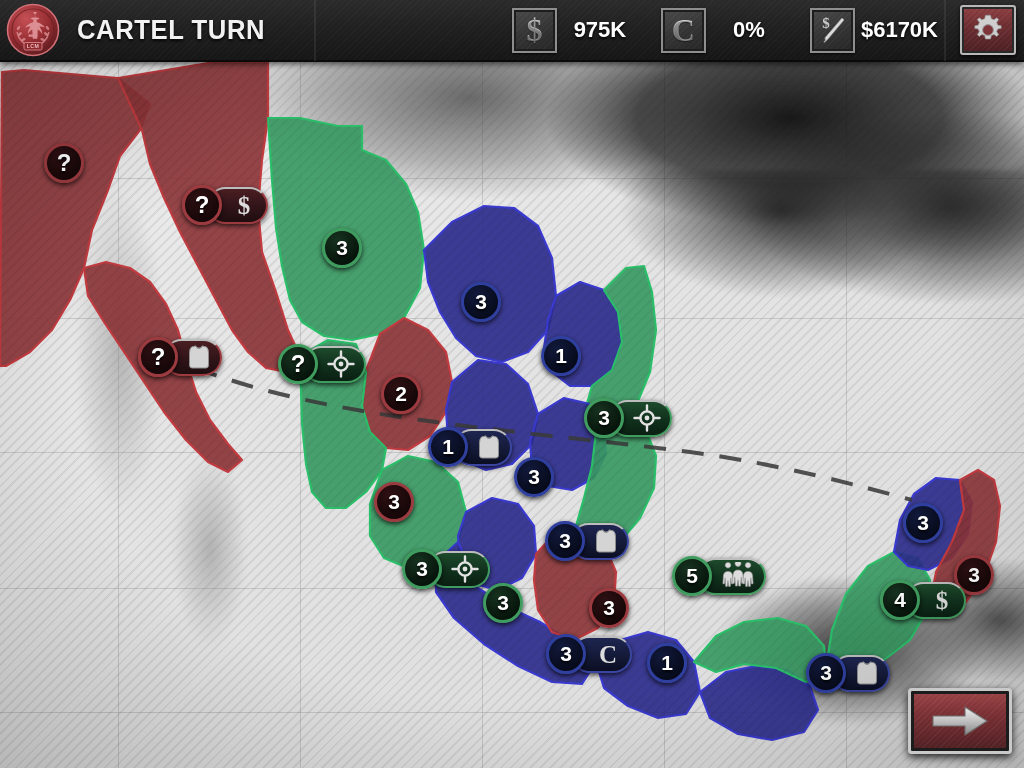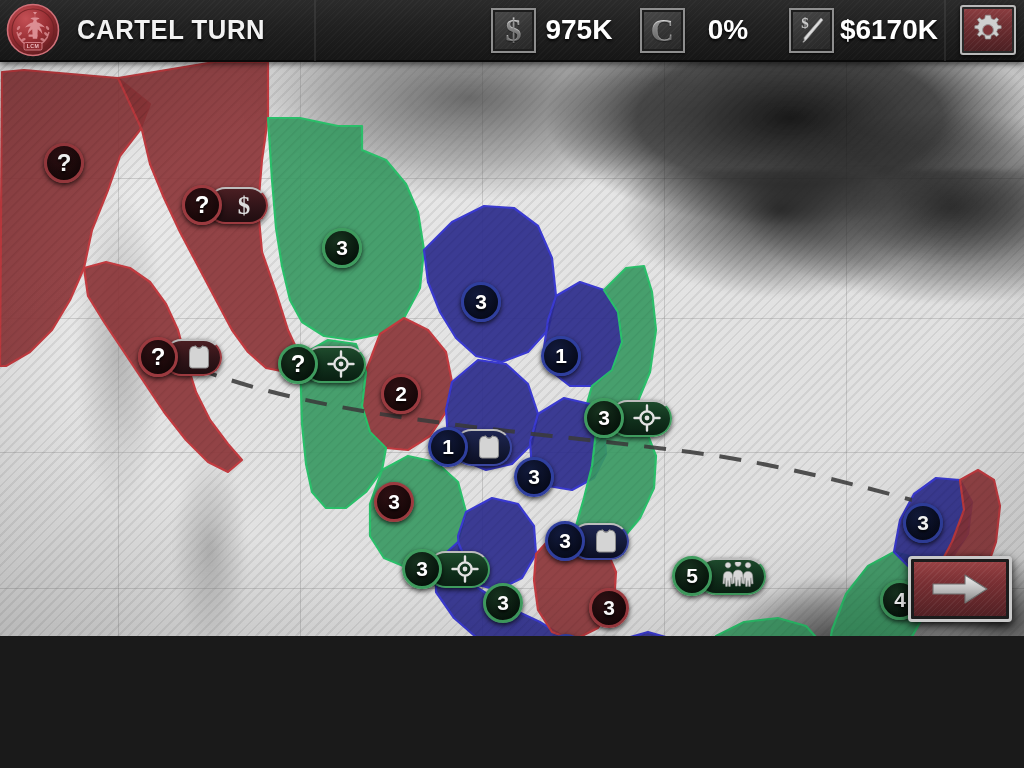--- a/index.html
+++ b/index.html
@@ -1,20 +1,20 @@
 <!DOCTYPE html>
 <html><head>
 <meta charset="utf-8">
 <title>Cartel Turn</title>
 <style>
   * { margin:0; padding:0; box-sizing:border-box; }
   html,body { width:1024px; height:768px; overflow:hidden; background:#1a1a1a; }
   body { font-family:"Liberation Sans", sans-serif; }
 
-  #app { position:relative; width:1024px; height:636px; overflow:hidden; }
+  #app { position:relative; width:1024px; height:768px; overflow:hidden; }
 
   
   #map-layer { position:absolute; inset:0; background:#e8e8e8; }
 
   .sea {
     position:absolute; inset:0;
     background:
       repeating-linear-gradient(135deg,
         rgba(150,150,150,.20) 0px, rgba(150,150,150,.20) 2px,
         rgba(255,255,255,0) 2px, rgba(255,255,255,0) 7px),
@@ -95,21 +95,21 @@
     width:45px; height:45px; margin:0 6px 0 18px;
     border:2px solid #8e8e8e;
     background:
       repeating-linear-gradient(135deg, rgba(255,255,255,.03) 0px, rgba(255,255,255,.03) 1px, rgba(0,0,0,0) 1px, rgba(0,0,0,0) 4px),
       linear-gradient(160deg,#4a4a4a 0%, #333 55%, #262626 100%);
     box-shadow:inset 0 0 0 2px #1d1d1d, 0 1px 2px rgba(0,0,0,.7);
     display:flex; align-items:center; justify-content:center;
     flex:0 0 auto;
   }
   .stat-val {
-    color:#fff; font-size:28px; font-weight:bold; min-width:74px;
+    color:#fff; font-size:22px; font-weight:bold; min-width:74px;
     text-align:center; text-shadow:0 2px 3px rgba(0,0,0,.9);
     white-space:nowrap;
   }
   .glyph-txt {
     font-size:32px; font-weight:bold; line-height:1;
     background:linear-gradient(180deg,#f4f4f4 0%,#cfcfcf 40%,#8d8d8d 100%);
     -webkit-background-clip:text; background-clip:text; color:transparent;
     text-shadow:0 1px 1px rgba(0,0,0,.35);
     font-family:"Liberation Serif", serif;
   }

